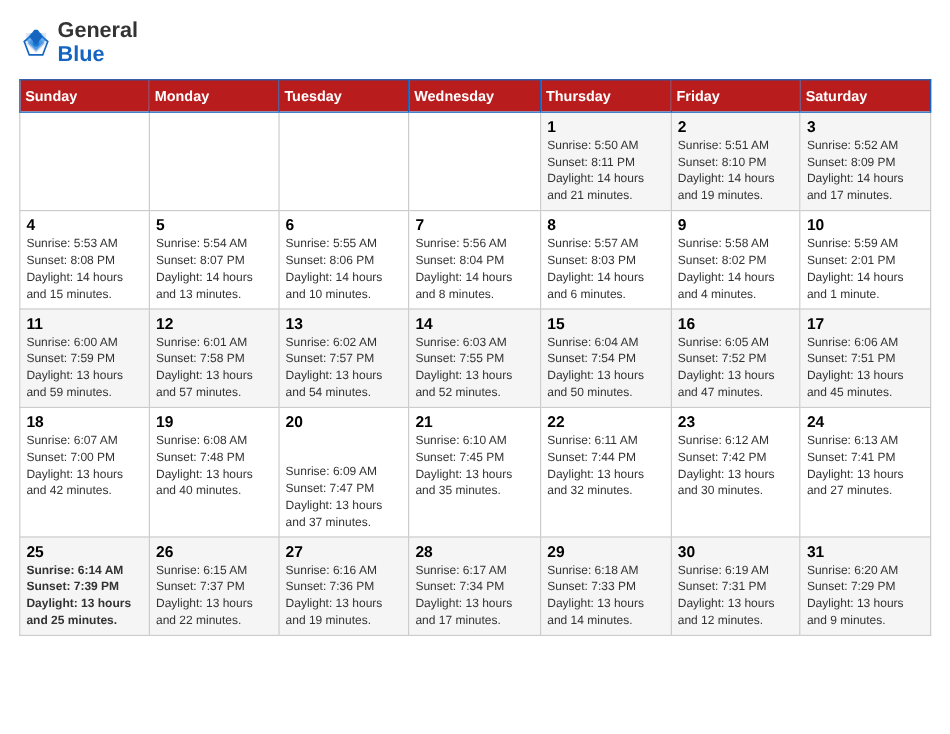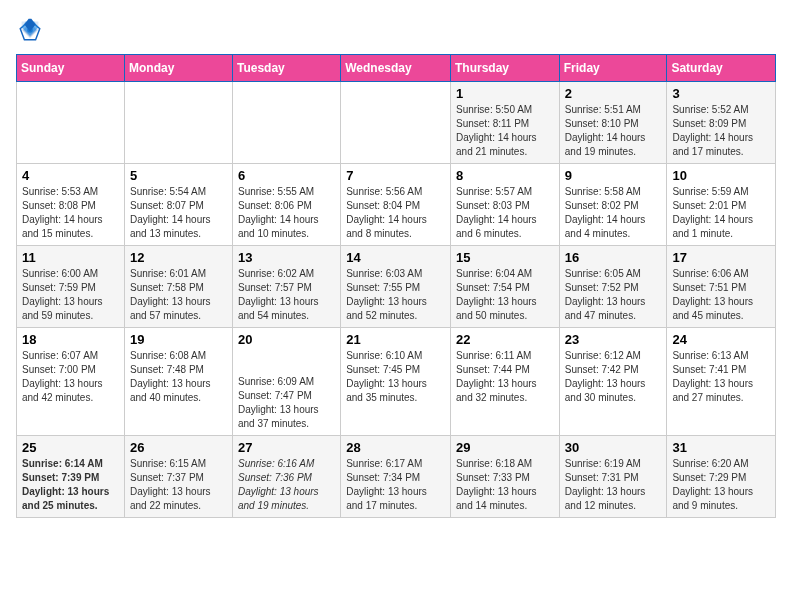--- a/index.html
+++ b/index.html
@@ -43,21 +43,21 @@
     .subtitle {
       font-size: 16px;
       color: #555;
     }
     table {
       width: 100%;
       border-collapse: collapse;
       font-size: 11px;
     }
     thead th {
-      background-color: #ec4899;
+      background-color: #b91c1c;
       color: white;
       padding: 6px 4px;
       text-align: left;
       font-size: 12px;
       border: 1px solid #1565c0;
     }
     tbody td {
       border: 1px solid #ccc;
       padding: 4px 5px;
       vertical-align: top;
@@ -91,20 +91,24 @@
     <svg class="logo-icon" viewBox="0 0 40 40">
       <rect x="0" y="0" width="40" height="40" fill="white"></rect>
       <polygon points="8,8 32,8 32,20 20,32 8,20" fill="#1565c0" opacity="0.15"></polygon>
       <polygon points="20,6 34,18 28,34 12,34 6,18" fill="none" stroke="#1565c0" stroke-width="2"></polygon>
       <polygon points="20,10 30,20 20,30 10,20" fill="#1565c0" opacity="0.4"></polygon>
       <circle cx="20" cy="20" r="4" fill="#1565c0"></circle>
 
       <path d="M14,8 L26,8 L32,16 L20,28 L8,16 Z" fill="#1e88e5" opacity="0.6"></path>
       <path d="M18,4 L22,4 L28,12 L20,22 L12,12 Z" fill="#1565c0"></path>
     </svg>
+    <div class="logo-text">
+      <span class="general">General</span><br>
+      <span class="blue">Blue</span>
+    </div>
   </div>
   <div class="title-block">
   </div>
 </div>
 
 <table>
   <thead>
     <tr>
     <th>Sunday</th>
         <th>Monday</th>
@@ -306,21 +310,21 @@
         </td>
         <td>
           <span class="day-num">26</span>
           <div class="day-info" style="white-space: pre-line;">Sunrise: 6:15 AM
 Sunset: 7:37 PM
 Daylight: 13 hours
 and 22 minutes.</div>
         </td>
         <td>
           <span class="day-num">27</span>
-          <div class="day-info" style="white-space: pre-line; font-style: italic;">Sunrise: 6:16 AM
+          <div class="day-info" style="white-space: pre-line;">Sunrise: 6:16 AM
 Sunset: 7:36 PM
 Daylight: 13 hours
 and 19 minutes.</div>
         </td>
         <td>
           <span class="day-num">28</span>
           <div class="day-info" style="white-space: pre-line;">Sunrise: 6:17 AM
 Sunset: 7:34 PM
 Daylight: 13 hours
 and 17 minutes.</div>

